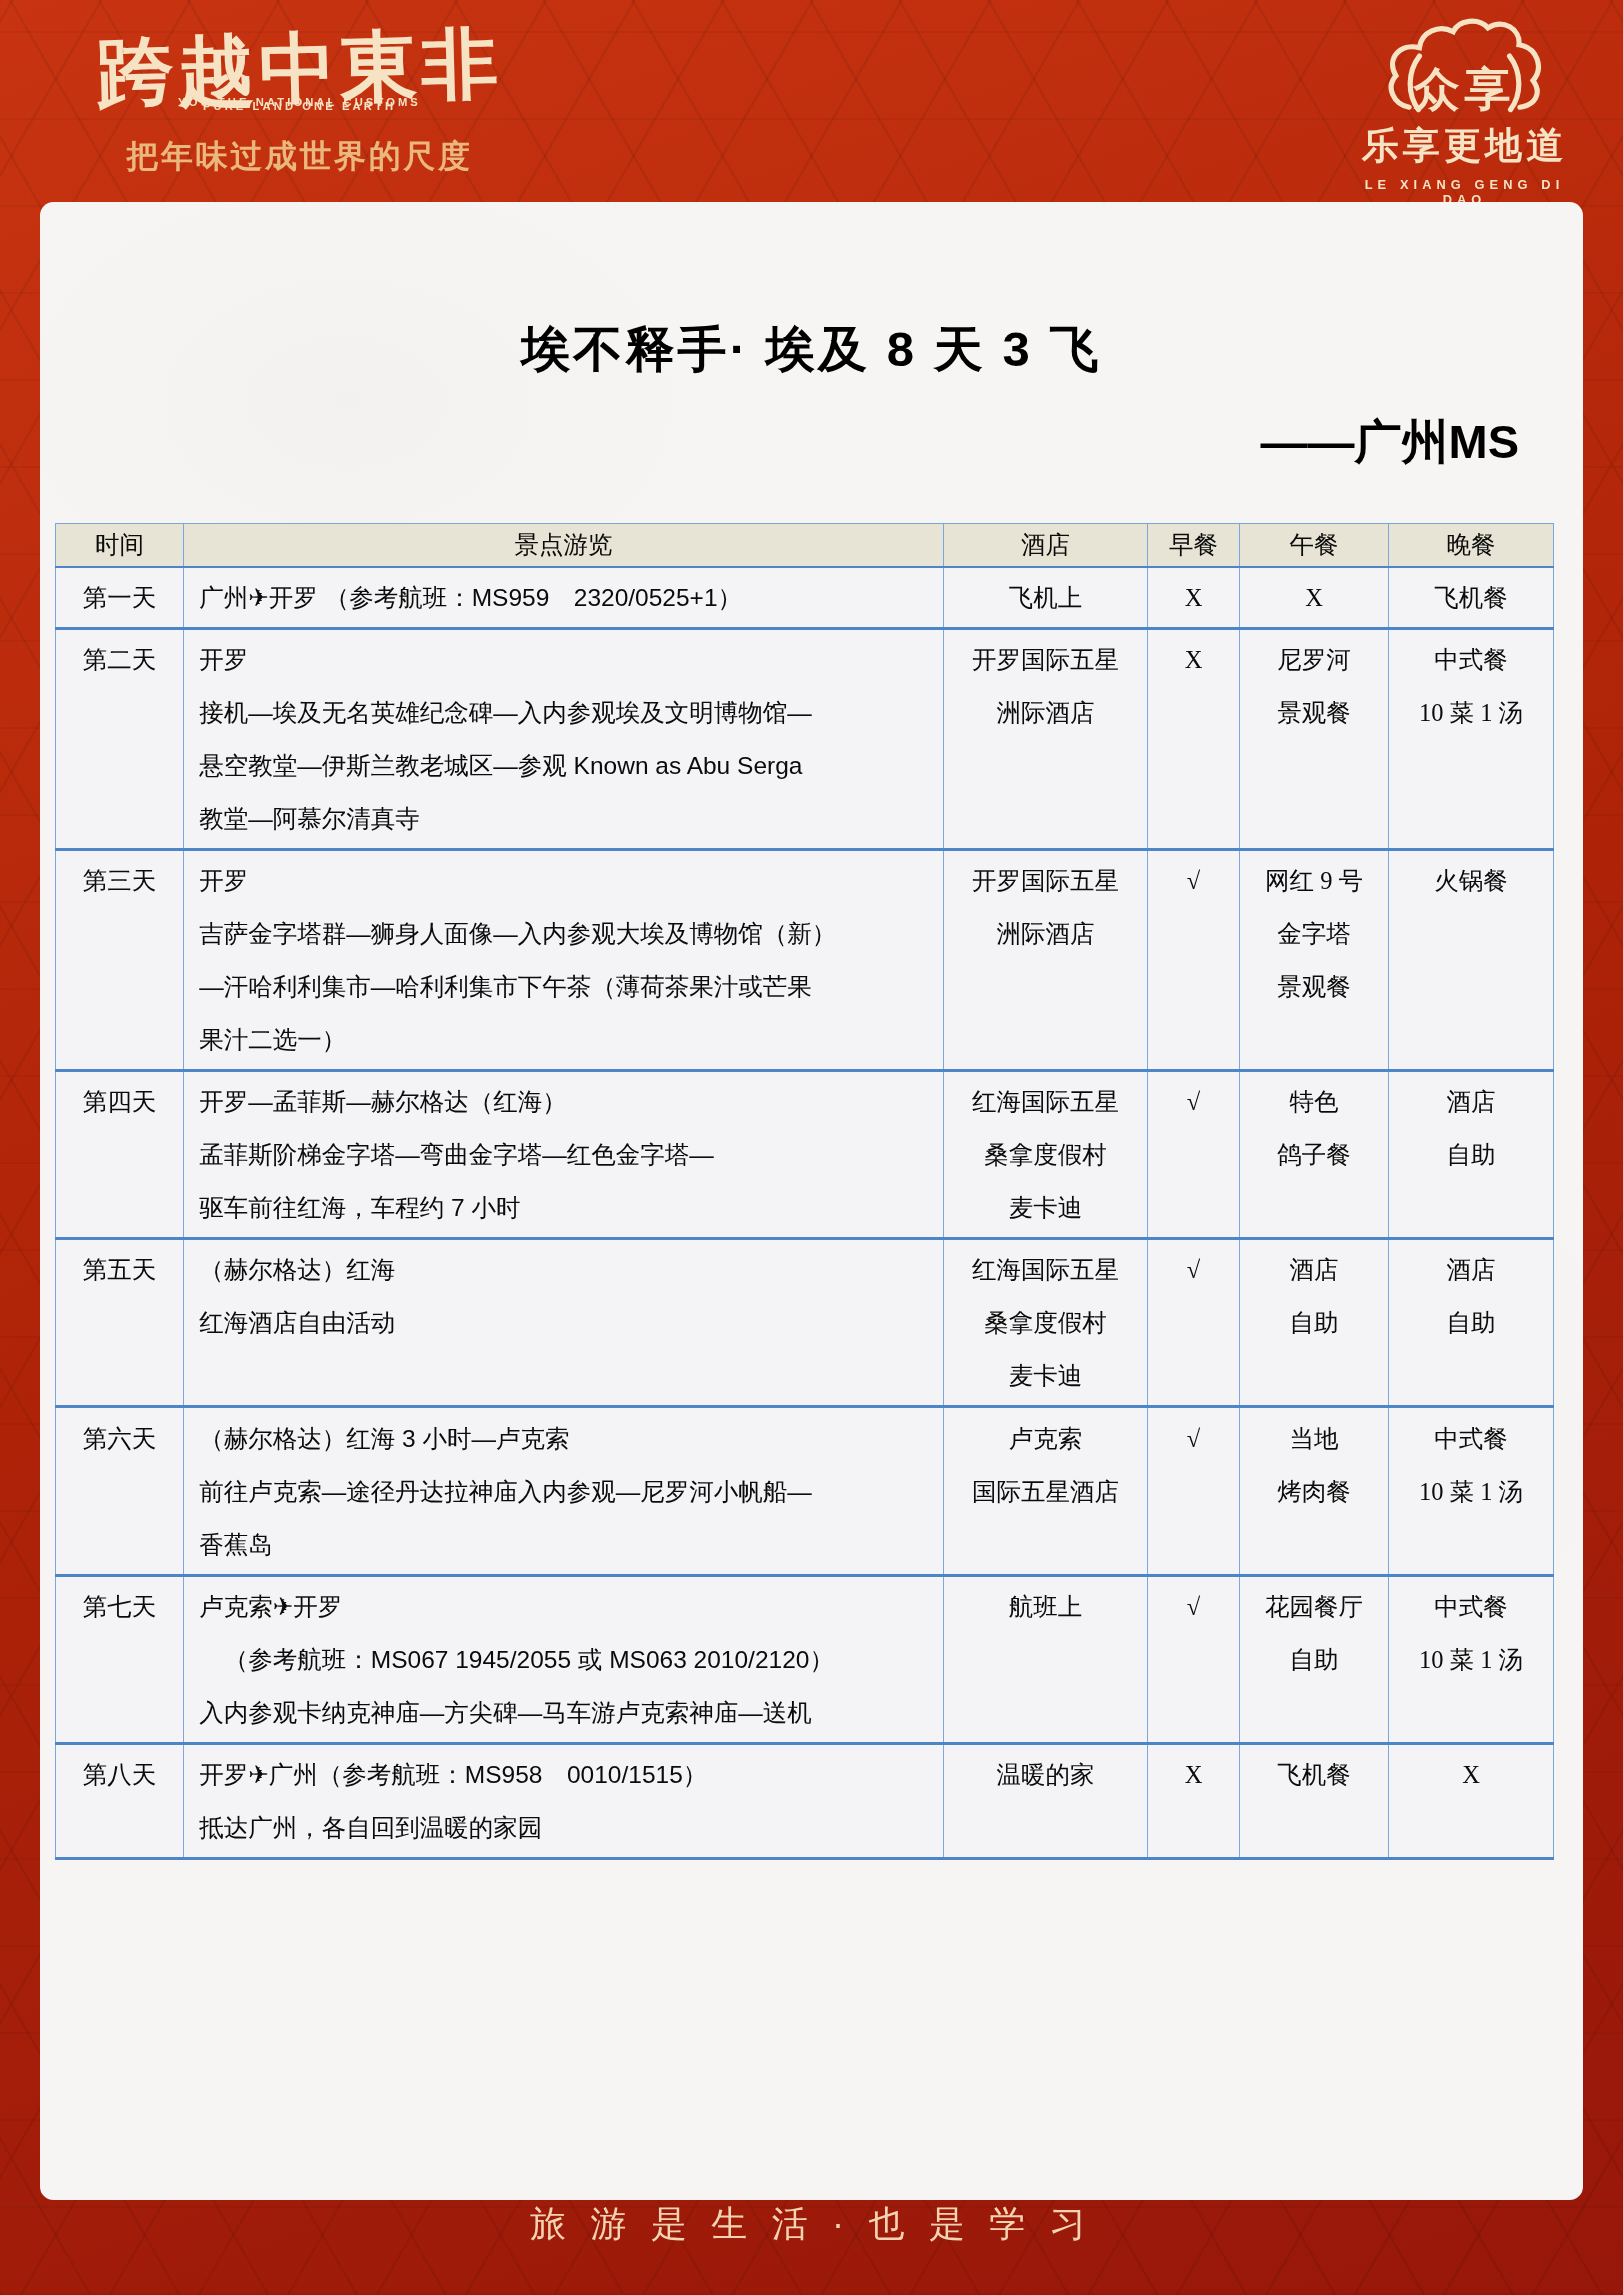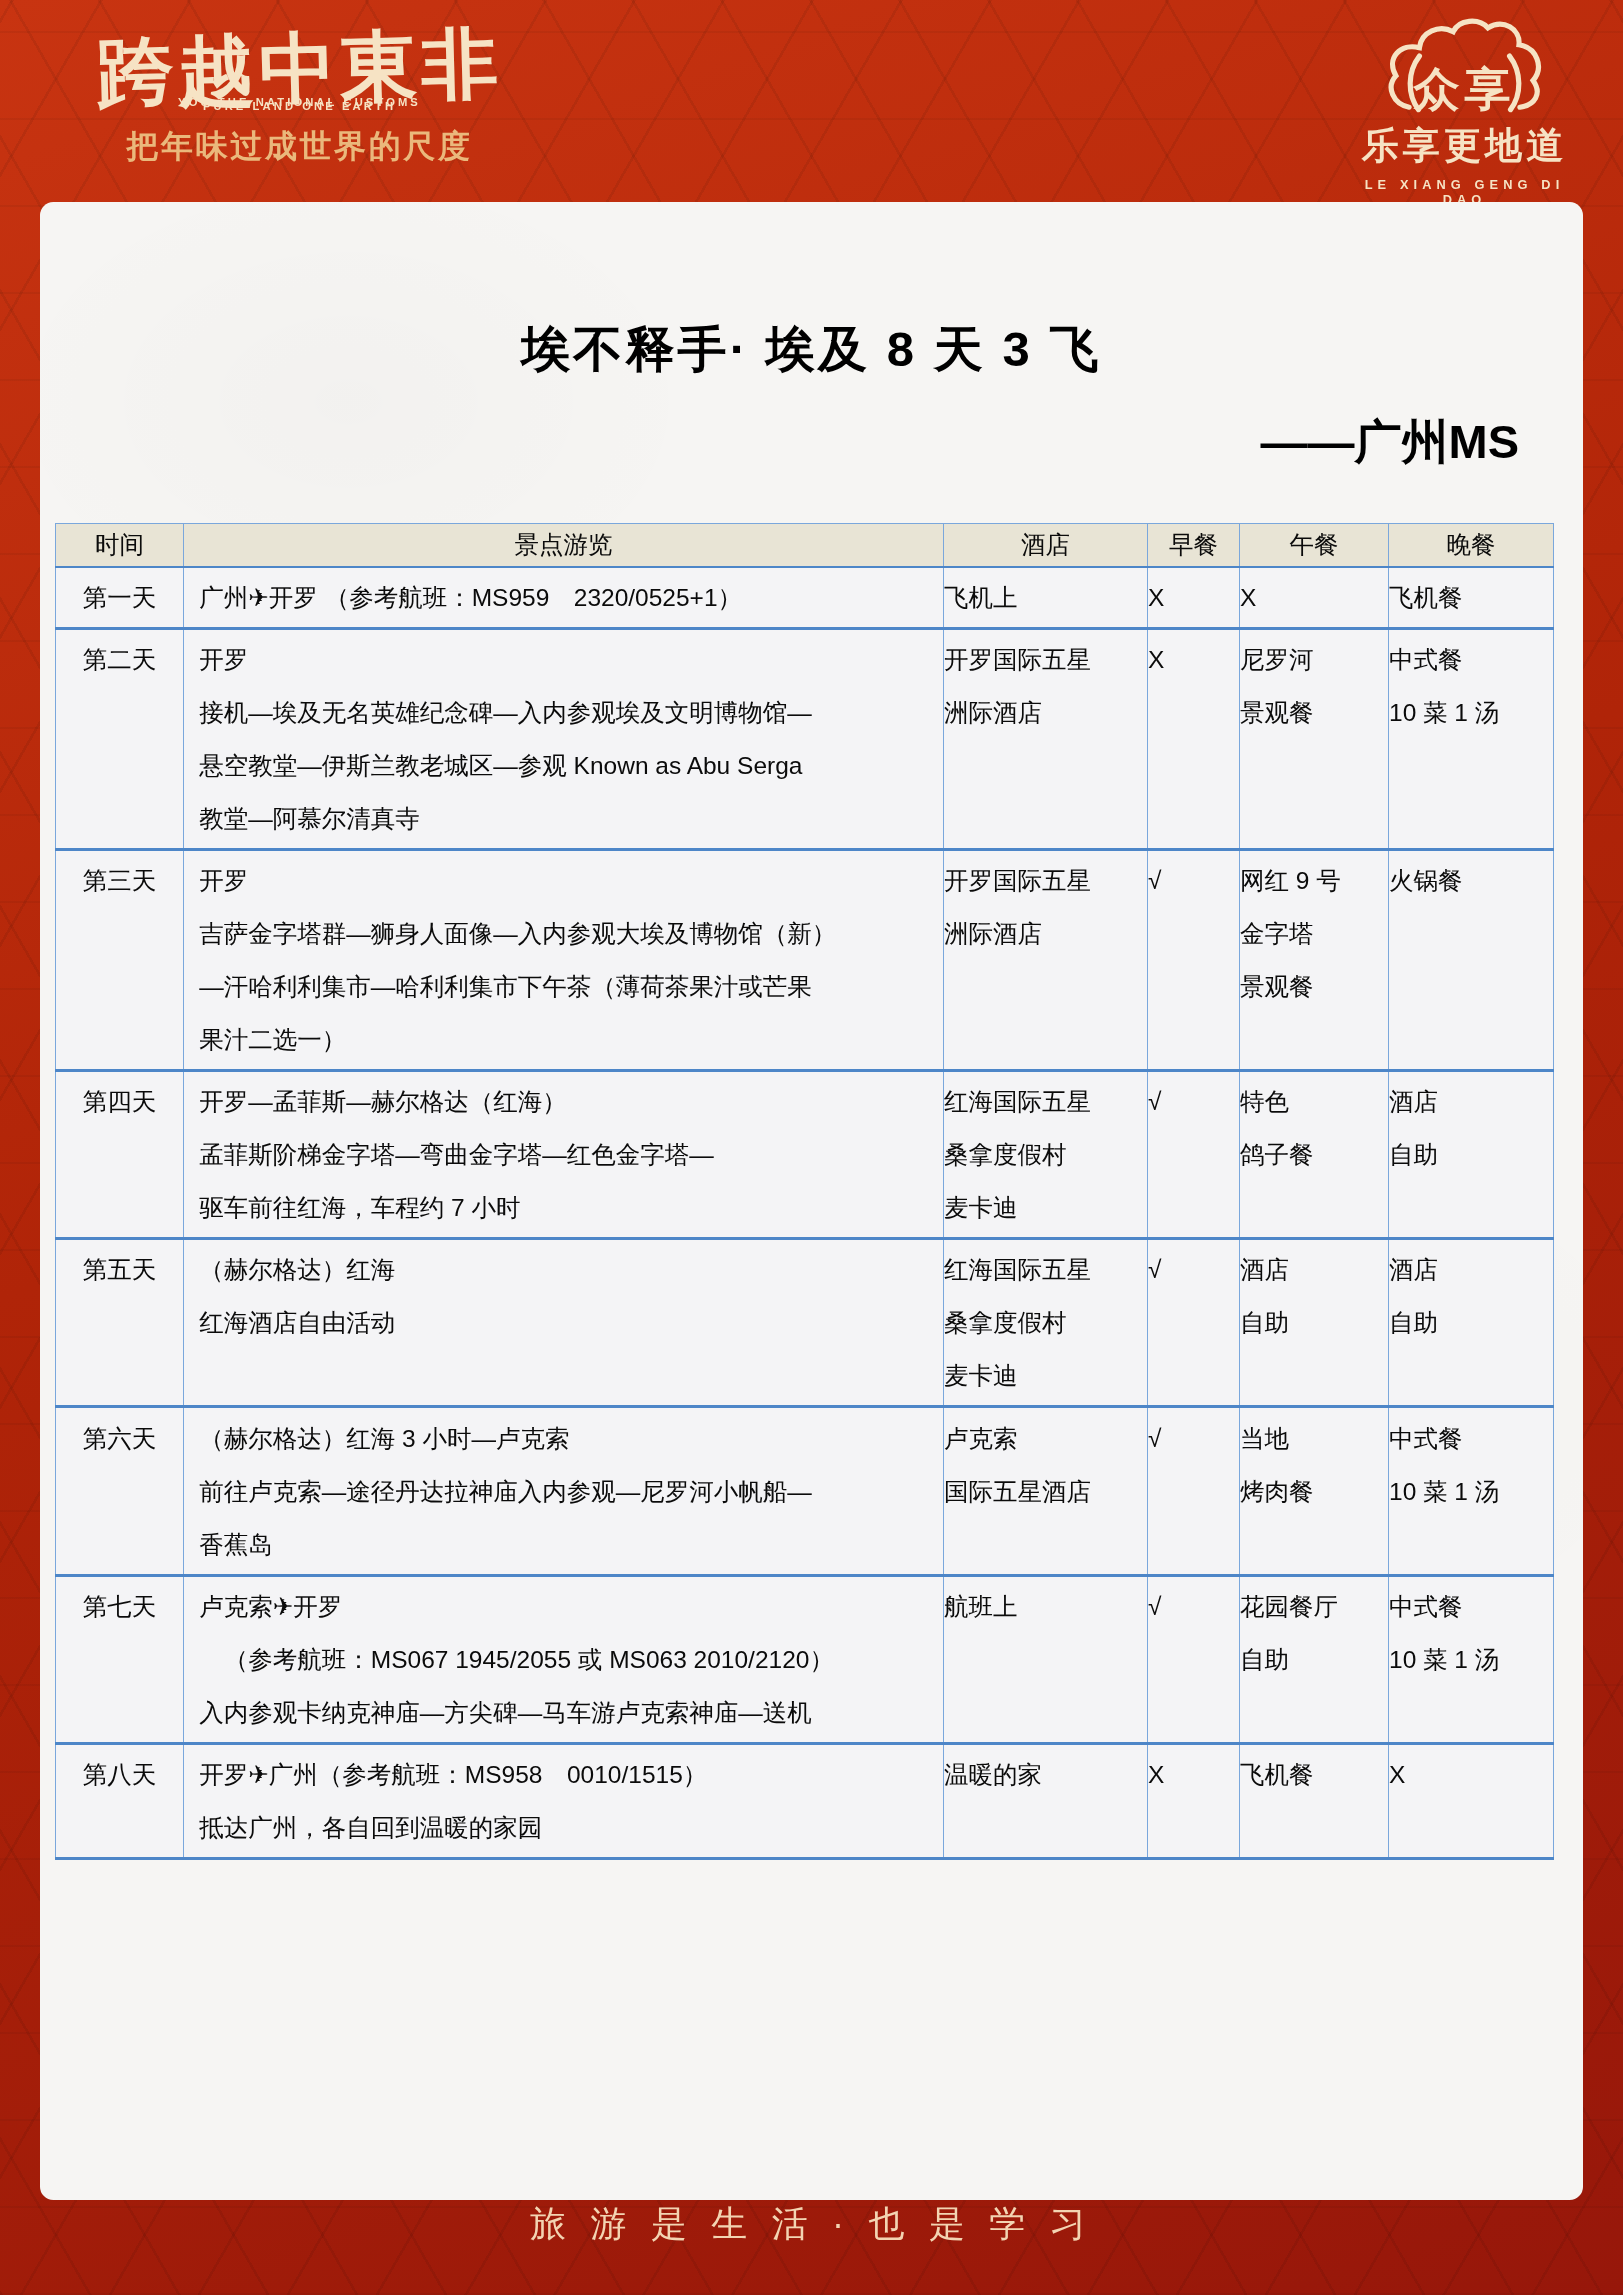--- a/index.html
+++ b/index.html
@@ -18,21 +18,21 @@
       repeating-linear-gradient(-60deg, rgba(0,0,0,0.07) 0 2.6px, transparent 2.6px 77px),
       repeating-linear-gradient(0deg, rgba(0,0,0,0.05) 0 2px, transparent 2px 87px),
       linear-gradient(160deg, var(--red-top) 0%, var(--red-mid) 45%, var(--red-bottom) 100%);
   }
   
   .topbar{position:absolute;left:0;top:0;width:100%;height:202px;}
   .logo-left{position:absolute;left:95px;top:28px;width:409px;text-align:center;color:var(--cream);}
   .calligraphy{font-size:77px;font-weight:900;line-height:1.05;letter-spacing:4.1px;transform:rotate(-1.5deg);}
   .eng-line{font-size:11.2px;font-weight:700;letter-spacing:3.1px;margin-top:-7.2px;}
   .eng-line.first{margin-top:-13.3px;}
-  .slogan{font-size:32px;font-weight:800;letter-spacing:2.6px;color:var(--gold);margin-top:13px;}
+  .slogan{font-size:32px;font-weight:800;letter-spacing:2.6px;color:var(--gold);margin-top:23px;}
   .logo-right{position:absolute;right:36px;top:10px;width:245px;text-align:center;color:var(--cream);}
   .cloud-wrap{position:relative;width:245px;height:110px;}
   .cloud-wrap svg{position:absolute;left:38px;top:0;width:169px;height:110px;}
   .zx{position:absolute;left:0;top:49px;width:100%;text-align:center;font-size:46px;font-weight:900;letter-spacing:5.1px;}
   .lx{font-size:37px;font-weight:900;letter-spacing:4.1px;margin-top:1px;}
   .lxe{font-size:12.8px;font-weight:700;letter-spacing:5.1px;margin-top:6.1px;}
   
   .card{
     position:absolute;left:40px;top:202px;width:1543px;height:1998px;
     background:
@@ -55,21 +55,21 @@
     border-left:1.5px solid var(--blue-light);border-right:1.5px solid var(--blue-light);
     border-bottom:2.6px solid var(--blue-dark);
   }
   td{
     background:var(--row-bg);color:var(--ink);font-size:24.5px;line-height:53px;vertical-align:top;
     padding:3.1px 0;border-left:1.5px solid var(--blue-light);border-right:1.5px solid var(--blue-light);
     border-bottom:3.1px solid var(--blue-dark);white-space:pre-line;
   }
   td.day{text-align:center;}
   td.scenic{text-align:left;padding:3.1px 10.2px 3.1px 15.3px;}
-  td.hotel,td.meal{text-align:left;}
+  td.hotel,td.meal{text-align:center;font-family:Liberation Serif, serif;}
   
   .footer-band{position:absolute;left:0;top:2200px;width:100%;height:96px;
     display:flex;align-items:flex-start;justify-content:center;}
   .footer-text{font-size:36px;font-weight:500;letter-spacing:7.2px;color:var(--footer-cream);}
 </style>
 </head>
 <body>
 
 <div class="topbar">
   <div class="logo-left">

